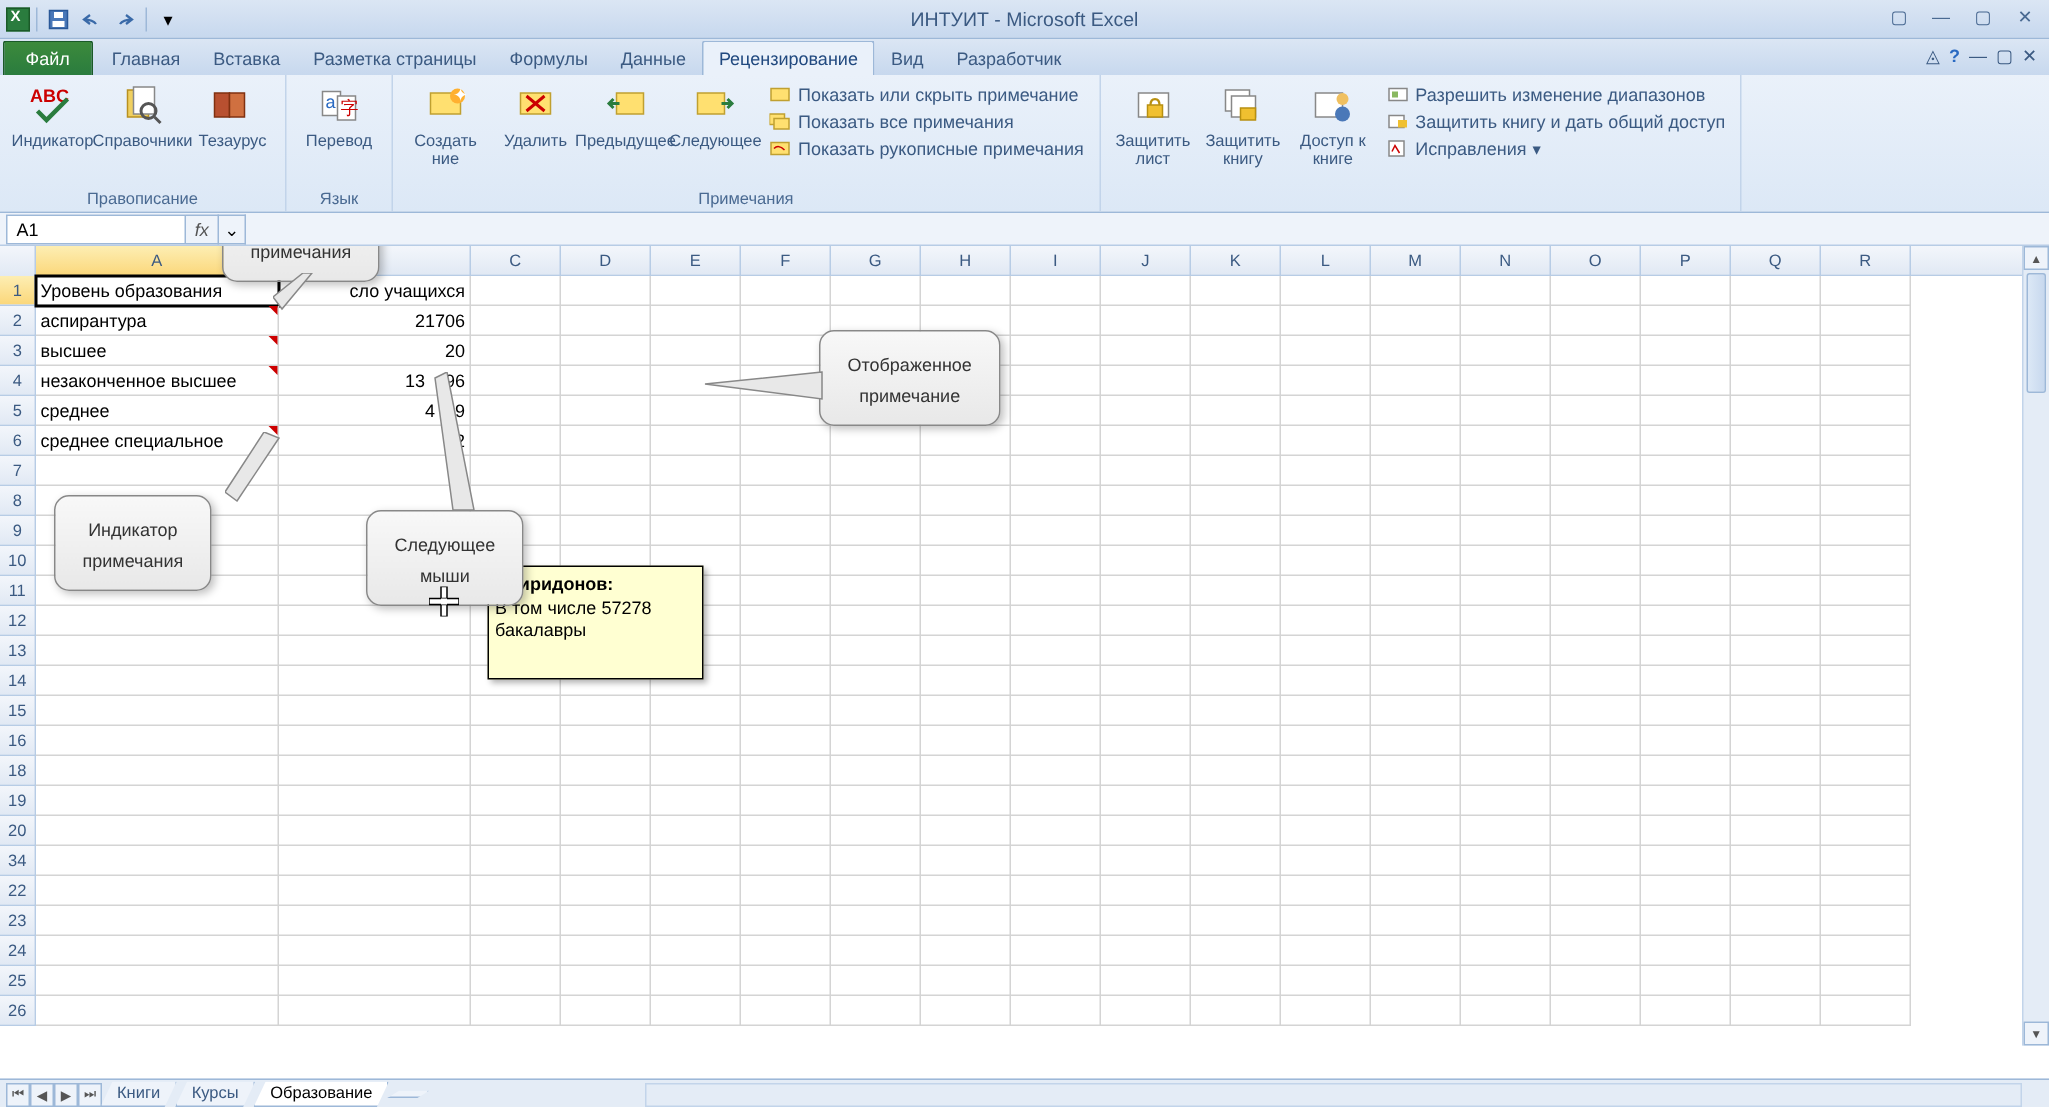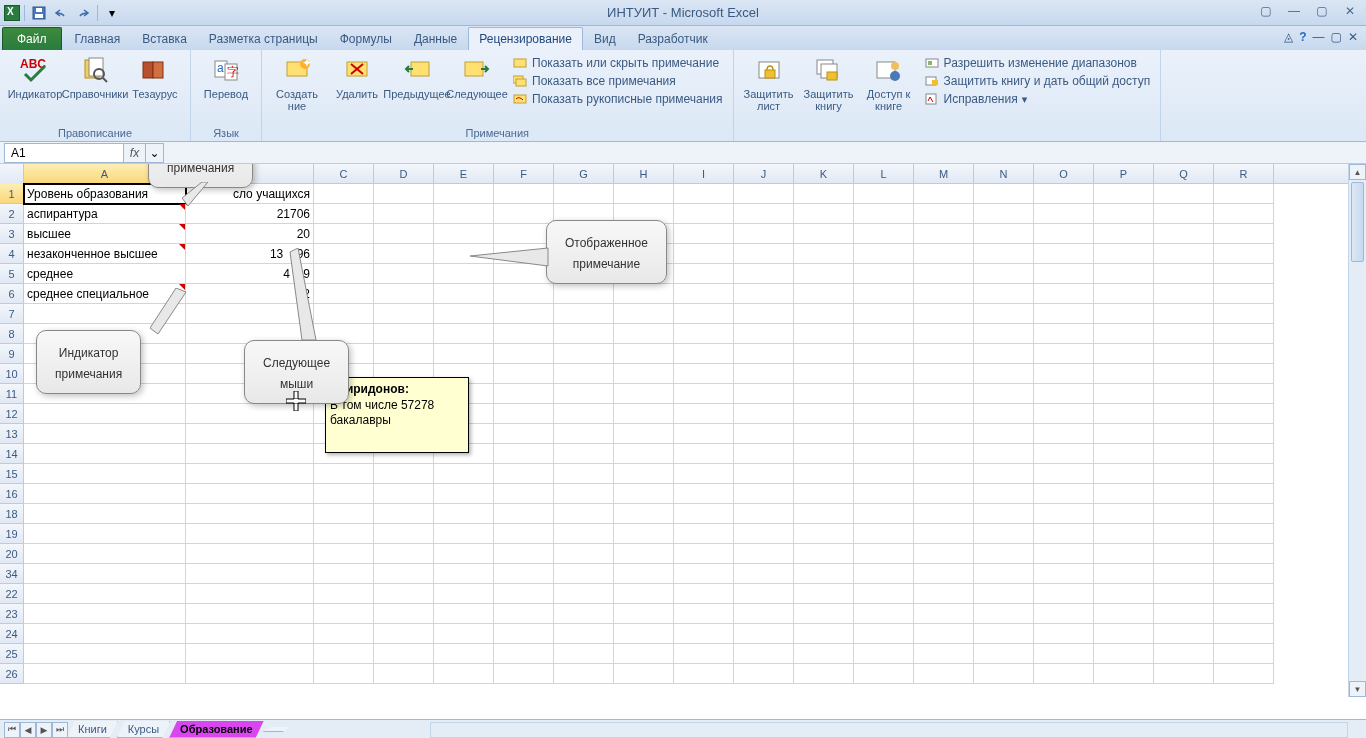--- a/index.html
+++ b/index.html
@@ -47,21 +47,21 @@
 .sel-cell{outline:2px solid #000;outline-offset:-1px}
 .comment-ind{position:absolute;top:0;right:0;width:0;height:0;border-left:6px solid transparent;border-top:6px solid #c00}
 .comment-box{position:absolute;left:325px;top:213px;width:144px;height:76px;background:#ffffd2;border:1px solid #000;padding:4px;font-size:11px;line-height:1.3;box-shadow:2px 2px 4px rgba(0,0,0,.3)}
 .comment-box b{font-weight:bold}
 .callout{position:absolute;background:linear-gradient(#f8f8f8,#e8e8e8);border:1px solid #888;border-radius:10px;padding:10px 18px;text-align:center;font-size:18px;color:#333;box-shadow:2px 2px 6px rgba(0,0,0,.25)}
 .cursor-cross{position:absolute;left:286px;top:227px;width:20px;height:20px;pointer-events:none;z-index:5}
 .sheet-tabs{height:20px;background:#e4ecf6;display:flex;align-items:center;border-top:1px solid #9db8d8;position:relative}
 .st-nav{display:flex;gap:0;padding-left:4px}
 .st-nav div{width:16px;height:16px;border:1px solid #9db8d8;background:#eef3fa;display:flex;align-items:center;justify-content:center;font-size:9px;color:#555}
 .st-tab{padding:2px 10px;background:#eef3fa;border:1px solid #9db8d8;border-top:none;margin-left:-1px;font-size:11px;color:#3b5a82;clip-path:polygon(8px 0,100% 0,calc(100% - 8px) 100%,0 100%)}
-.st-tab.active{background:#d946ef;color:#000;font-weight:bold}
+.st-tab.active{background:#ffffff;color:#000;font-weight:normal}
 .hscroll{position:absolute;right:18px;left:430px;height:16px;top:2px;background:#e4ecf6;border:1px solid #c2d4ea}
 .vscroll{position:absolute;right:0;top:164px;width:18px;bottom:41px;background:#e4ecf6;border-left:1px solid #c2d4ea}
 .vscroll-btn{height:16px;background:#eef3fa;border:1px solid #9db8d8;display:flex;align-items:center;justify-content:center;font-size:8px;color:#555}
 .vscroll-thumb{position:absolute;top:18px;left:2px;right:2px;height:80px;background:linear-gradient(90deg,#dce8f6,#c7d8ee);border:1px solid #9db8d8;border-radius:2px}
 svg{display:block}
 </style>
 </head>
 <body>
 
 <div class="title-bar">

